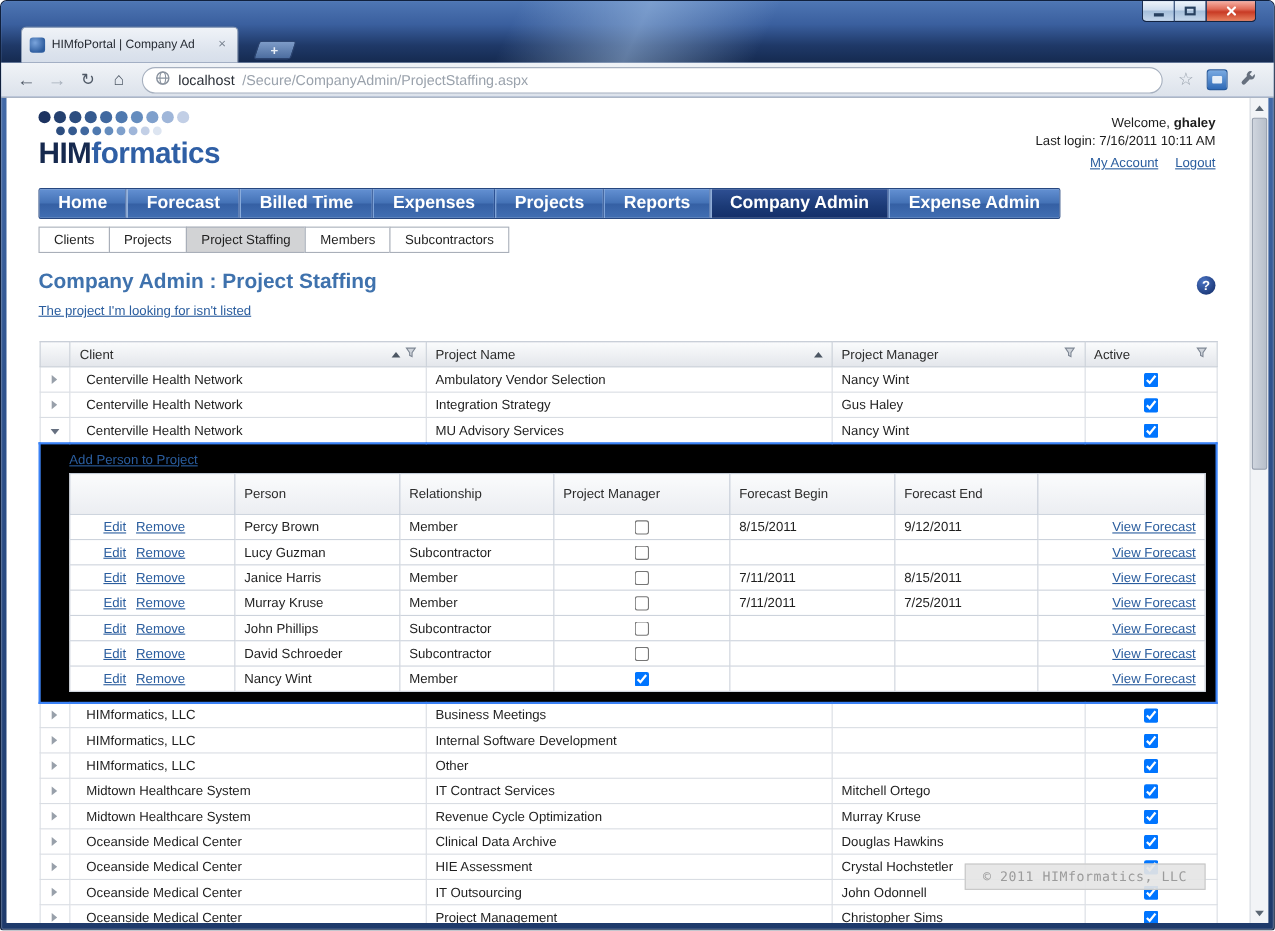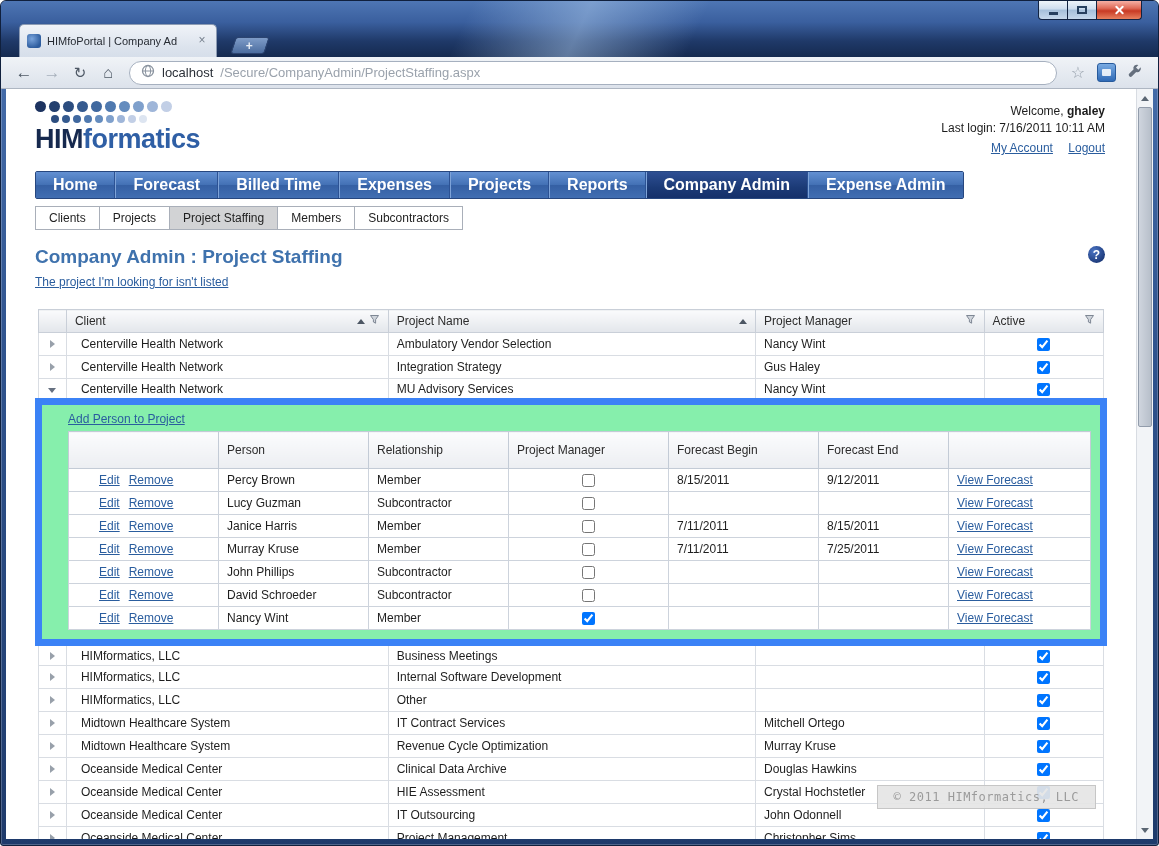--- a/index.html
+++ b/index.html
@@ -82,49 +82,49 @@
 .mainnav .item {padding:4px 17px; font-size:16px; font-weight:bold; color:#fff; white-space:nowrap; cursor:pointer;
   background:linear-gradient(#6390d2 0%,#4472b6 48%,#3560a4 52%,#416eb2 100%);
   border-right:1px solid #2c5294; border-left:1px solid #7ea3d8;}
 .mainnav .item:first-child {border-left:none;} .mainnav .item:last-child {border-right:none;}
 .mainnav .item.active {background:linear-gradient(#2e4f93 0%,#1b3a76 60%,#15306a 100%);}
 .subnav {display:flex; margin-top:7px;}
 .subnav .stab {padding:4px 13px; font-size:12px; color:#1f1f1f; background:#fff; border:1px solid #a9afb9; margin-left:-1px; cursor:pointer;}
 .subnav .stab:first-child {margin-left:0;}
 .subnav .stab.active {background:#d2d3d5;}
 
-.title-row {display:flex; align-items:flex-start; justify-content:space-between; margin-top:16px;}
+.title-row {display:flex; align-items:flex-end; justify-content:space-between; margin-top:16px;}
 .page-title {font-size:19px; font-weight:bold; color:#3f72ad;}
 .help-btn {width:17px; height:17px; border-radius:50%; color:#fff; font-size:12px; font-weight:bold; cursor:pointer;
   background:radial-gradient(circle at 35% 30%,#4a74c4,#1d3a7a 75%); display:flex; align-items:center; justify-content:center;}
 .notlisted {display:inline-block; margin-top:7px; font-size:12px;}
 
 .grid {margin-top:19px; width:1072px; border-collapse:collapse; font-size:12px; color:#1e1e1e; border:1px solid #b3bbc7;}
 .grid th {height:23px; background:linear-gradient(#fafbfc,#e3e6eb); border:1px solid #c9cfd8; padding:0 8px;
   font-weight:normal; text-align:left; color:#2c2c2c; cursor:pointer;}
 .grid td {height:23px; border:1px solid #d9dde3; padding:0 8px; background:#fff;}
 .grid td.c-exp {padding:0; text-align:center; cursor:pointer;}
 .grid td.c-client {padding-left:14px;}
 .grid td.c-act {text-align:center;}
 .h-flex {display:flex; align-items:center;}
 .h-icons {margin-left:auto; display:flex; align-items:center; gap:4px;}
 .sort-asc {width:0; height:0; border-left:4px solid transparent; border-right:4px solid transparent; border-bottom:5px solid #4c5663;}
 .tri-r {display:inline-block; width:0; height:0; border-top:4px solid transparent; border-bottom:4px solid transparent; border-left:5px solid #98a0aa;}
 .tri-d {display:inline-block; width:0; height:0; border-left:4px solid transparent; border-right:4px solid transparent; border-top:5px solid #667080;}
 input[type=checkbox] {width:13px; height:13px; vertical-align:middle; cursor:pointer;}
 
-td.detail-cell {padding:0; background:#86efac; border:7px solid #3b82f6;}
+td.detail-cell {padding:0; background:#000000; border:2px solid #3b82f6;}
 .panel {padding:7px 9px 9px 26px;}
 .inner {width:100%; border-collapse:collapse; margin-top:5px; background:#fff; border:1px solid #9da9bc; font-size:12px;}
 .inner th {height:37px; background:linear-gradient(#fbfcfd,#eceef2); border:1px solid #c3cbd6; font-weight:normal; text-align:left; padding:0 8px; color:#2c2c2c;}
 .inner td {height:23px; border:1px solid #cdd3dc; padding:0 8px; background:#fff;}
 .inner td.i-actions {padding-left:30px; white-space:nowrap;}
 .i-actions a {margin-right:9px;}
 .inner td.i-pm {text-align:center;}
-.inner td.i-vf {text-align:left;}
+.inner td.i-vf {text-align:right;}
 
 .copyright {position:absolute; right:40px; bottom:30px; background:rgba(229,229,229,0.92); border:1px solid #c6c6c6;
   color:#9b9b9b; font:12px "DejaVu Sans Mono",monospace; padding:4px 16px; letter-spacing:0.5px; white-space:nowrap;}
 </style>
 </head>
 <body>
 
 <div class="window">
 
   <div class="chrome-top">

